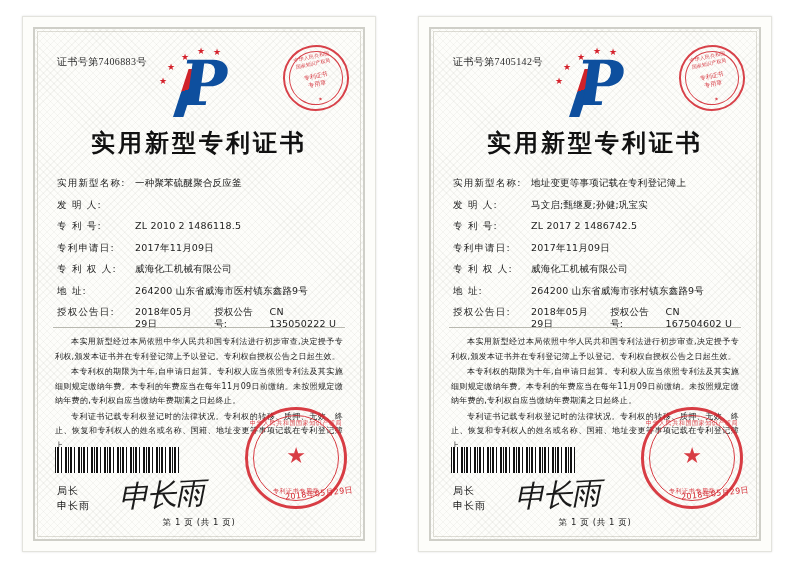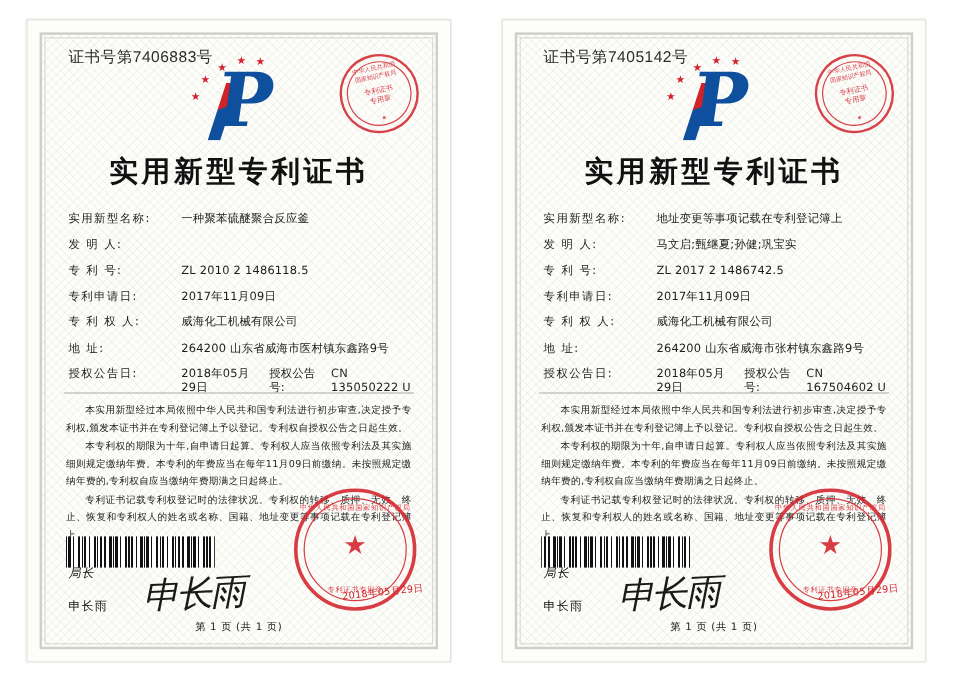--- a/index.html
+++ b/index.html
@@ -48,25 +48,25 @@
     left: 12px; top: 12px; right: 12px; bottom: 12px;
     background:
       repeating-linear-gradient(45deg, rgba(170,170,160,0.10) 0 1px, transparent 1px 5px),
       repeating-linear-gradient(-45deg, rgba(170,170,160,0.10) 0 1px, transparent 1px 5px);
     pointer-events: none;
   }
 
   .cert-no {
     position: absolute;
     left: 34px;
-    top: 22px;
-    font-size: 13px;
+    top: 38px;
+    font-size: 10px;
     color: #2b2b2b;
     letter-spacing: 0.4px;
-    font-family: Liberation Sans, sans-serif;
+    font-family: Liberation Serif, serif;
   }
 
   
   .emblem {
     position: absolute;
     left: 128px;
     top: 30px;
     width: 110px;
     height: 78px;
   }
@@ -182,21 +182,20 @@
     line-height: 12px;
   }
   .field-label {
     width: 78px;
     flex: 0 0 78px;
     letter-spacing: 1.2px;
   }
   .field-value {
     flex: 1 1 auto;
     letter-spacing: 0.2px;
-    margin-left: 16px;
   }
 
   .hr {
     position: absolute;
     left: 30px;
     right: 30px;
     top: 310px;
     border-top: 1px solid #b9b9b0;
   }
 
@@ -224,26 +223,25 @@
     height: 26px;
     background:
       repeating-linear-gradient(90deg,
         #111 0 1px, #fff 1px 2px, #111 2px 4px, #fff 4px 6px,
         #111 6px 7px, #fff 7px 10px, #111 10px 12px, #fff 12px 13px);
   }
 
   .director-label {
     position: absolute;
     left: 34px;
-    top: 454px;
+    top: 466px;
     font-size: 10px;
     line-height: 15px;
     letter-spacing: 1px;
     color: #111;
-    font-style: italic;
   }
   .director-name {
     position: absolute;
     left: 34px;
     top: 481px;
     font-size: 10px;
     line-height: 15px;
     letter-spacing: 1px;
     color: #111;
   }

